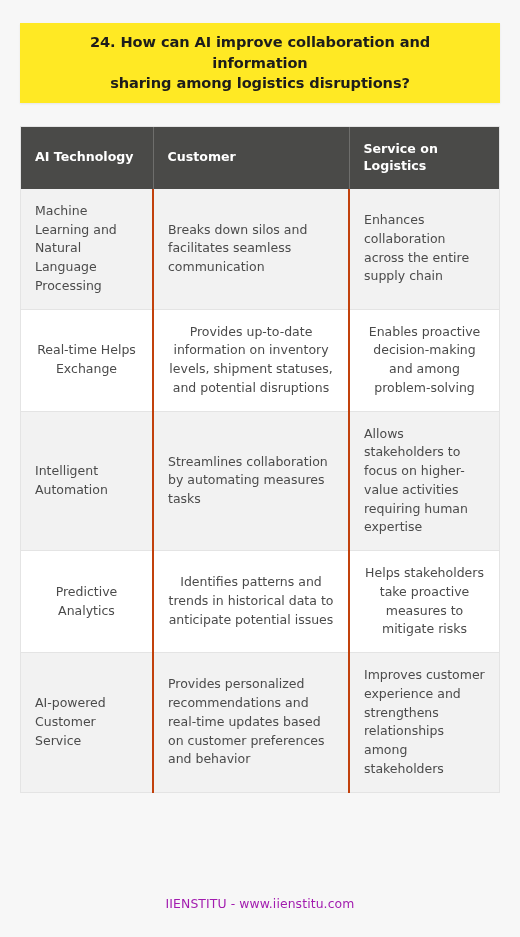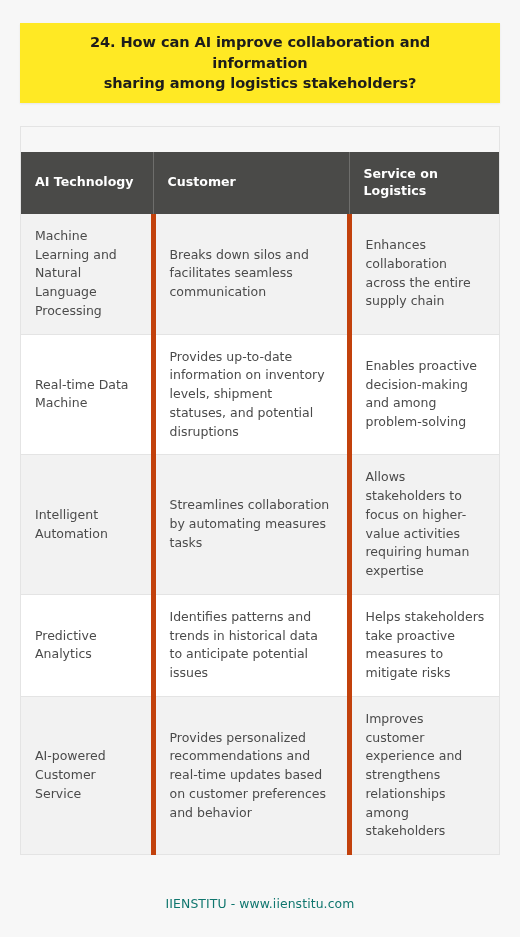--- a/index.html
+++ b/index.html
@@ -50,21 +50,20 @@
     position: absolute;
     left: 20px;
     top: 126px;
     width: 478px;
   }
   table.data-table {
     width: 478px;
     border-collapse: collapse;
     table-layout: fixed;
     background: #a21caf;
-    margin-top: 25px;
   }
   table.data-table col.c1 { width: 132px; }
   table.data-table col.c2 { width: 196px; }
   table.data-table col.c3 { width: 150px; }
 
   thead th {
     background: #4a4a48;
     color: #ffffff;
     font-size: 12.6px;
     font-weight: bold;
@@ -78,63 +77,63 @@
   }
   thead th:last-child { border-right: none; }
 
   tbody td {
     font-size: 12.5px;
     line-height: 1.5;
     color: #4b4b4b;
     vertical-align: middle;
     padding: 13px 14px;
     box-sizing: border-box;
-    border-right: 5px solid #c2410c;
+    border-right: 2px solid #c2410c;
     border-bottom: 1px solid #e4e4e4;
     word-wrap: break-word;
   }
   tbody td:last-child { border-right: none; }
   tbody tr:last-child td { border-bottom: 1px solid #e4e4e4; }
 
   tbody tr.row-odd td  { background: #f2f2f2; }
-  tbody tr.row-even td { background: #ffffff; }
+  tbody tr.row-even td { background: #ffffff; text-align: center; }
 
   tbody td.col-tech {
     color: #4b4b4b;
   }
 
   
   .table-wrap {
     border: 1px solid #e4e4e4;
     border-bottom: none;
     box-sizing: content-box;
   }
 
   
   .footer {
     position: absolute;
     left: 0;
     top: 896px;
     width: 520px;
     text-align: center;
     font-size: 12.4px;
-    color: #0f766e;
+    color: #a21caf;
     letter-spacing: 0.1px;
   }
 </style>
 </head>
 <body>
 
 <div class="page">
 
   <div class="question-banner">
     <div class="question-text">
       <span>24. How can AI improve collaboration and information</span>
       <br>
-      <span>sharing among logistics stakeholders?</span>
+      <span>sharing among logistics disruptions?</span>
     </div>
   </div>
 
   <div class="table-wrap">
     <table class="data-table">
       <colgroup>
         <col class="c1">
         <col class="c2">
         <col class="c3">
       </colgroup>
@@ -145,21 +144,21 @@
           <th>Service on Logistics</th>
         </tr>
       </thead>
       <tbody>
         <tr class="row-odd">
           <td class="col-tech">Machine Learning and Natural Language Processing</td>
           <td>Breaks down silos and facilitates seamless communication</td>
           <td>Enhances collaboration across the entire supply chain</td>
         </tr>
         <tr class="row-even">
-          <td class="col-tech">Real-time Data Machine</td>
+          <td class="col-tech">Real-time Helps Exchange</td>
           <td>Provides up-to-date information on inventory levels, shipment statuses, and potential disruptions</td>
           <td>Enables proactive decision-making and among problem-solving</td>
         </tr>
         <tr class="row-odd">
           <td class="col-tech">Intelligent Automation</td>
           <td>Streamlines collaboration by automating measures tasks</td>
           <td>Allows stakeholders to focus on higher-value activities requiring human expertise</td>
         </tr>
         <tr class="row-even">
           <td class="col-tech">Predictive Analytics</td>

